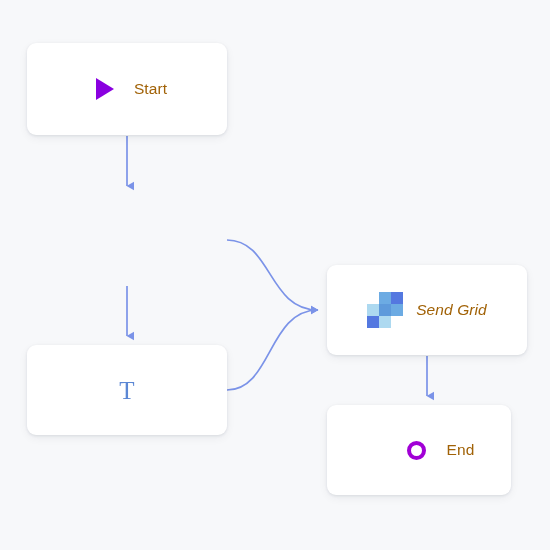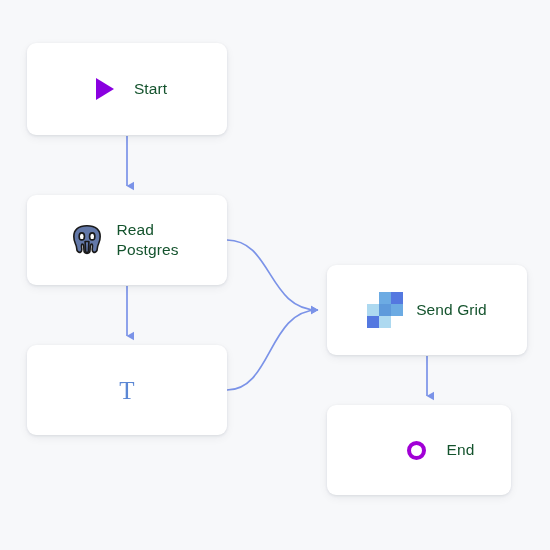--- a/index.html
+++ b/index.html
@@ -45,21 +45,21 @@
   .node-icon {
     flex: 0 0 auto;
     display: flex;
     align-items: center;
     justify-content: center;
     width: 34px;
     height: 34px;
   }
   .node-label {
     margin-left: 13px;
-    color: #14532d;
+    color: #a16207;
     font-size: 15.5px;
     line-height: 20px;
     letter-spacing: 0.1px;
     white-space: pre-line;
     font-weight: 400;
   }
 
   
   .icon-play {
     width: 0;
@@ -129,54 +129,30 @@
 
   <div class="node" style="left:27px; top:43px; width:200px; height:92px;">
     <div class="node-inner">
       <span class="node-icon">
         <span class="icon-play"></span>
       </span>
       <span class="node-label">Start</span>
     </div>
   </div>
 
-  <div class="node" style="left:27px; top:195px; width:200px; height:90px;">
-    <div class="node-inner" style="padding-left:0;">
-      <span class="node-icon">
-        <svg width="34" height="34" viewBox="0 0 32 32" xmlns="http://www.w3.org/2000/svg">
-          <g stroke="#1a1a1a" stroke-width="1.5" stroke-linejoin="round" stroke-linecap="round">
-            <path fill="#6378a8" d="M16 2.6c-4.1 0-7.3 1.0-9.3 2.7C4.6 7.1 3.6 9.7 3.6 12.6c0 2.6 0.6 5.0 1.5 6.9
-                     0.7 1.5 1.3 2.9 1.2 4.4 0 1.3 0.4 2.4 1.2 3.1 0.8 0.7 1.8 0.8 2.6 0.3
-                     0.7-0.4 1.0-1.3 1.0-2.3 0-1.2-0.3-2.4-0.3-3.6 0-0.9 0.3-1.5 0.9-1.5
-                     0.5 0 0.8 0.4 1.0 1.1 0.3 1.0 0.4 2.4 0.4 3.9 0 1.3 0.2 2.3 0.7 2.9
-                     0.5 0.6 1.3 0.8 2.2 0.8 0.9 0 1.7-0.2 2.2-0.8 0.5-0.6 0.7-1.6 0.7-2.9
-                     0-1.5 0.1-2.9 0.4-3.9 0.2-0.7 0.5-1.1 1.0-1.1 0.6 0 0.9 0.6 0.9 1.5
-                     0 1.2-0.3 2.4-0.3 3.6 0 1.0 0.3 1.9 1.0 2.3 0.8 0.5 1.8 0.4 2.6-0.3
-                     0.8-0.7 1.2-1.8 1.2-3.1-0.1-1.5 0.5-2.9 1.2-4.4 0.9-1.9 1.5-4.3 1.5-6.9
-                     0-2.9-1.0-5.5-3.1-7.3C23.3 3.6 20.1 2.6 16 2.6Z"></path>
-            <ellipse fill="#ffffff" cx="11.1" cy="12.6" rx="2.5" ry="3.3"></ellipse>
-            <ellipse fill="#ffffff" cx="20.9" cy="12.6" rx="2.5" ry="3.3"></ellipse>
-            <path fill="#6378a8" d="M14.2 17.4h3.6l-0.5 9.0a1.3 1.3 0 0 1-2.6 0Z"></path>
-          </g>
-        </svg>
-      </span>
-      <span class="node-label">Read
-Postgres</span>
-    </div>
-  </div>
 
   <div class="node" style="left:27px; top:345px; width:200px; height:90px;">
     <div class="node-inner">
       <span class="node-icon">
         <span class="icon-tee">T</span>
       </span>
     </div>
   </div>
 
-  <div class="node" style="left:327px; top:265px; width:200px; height:90px;">
+  <div class="node" style="left:327px; top:265px; width:200px; height:90px;font-style:italic;">
     <div class="node-inner">
       <span class="node-icon" style="width:36px;height:36px;">
         <span class="icon-grid">
           <i style="background:transparent;"></i>
           <i style="background:#6cabe3;"></i>
           <i style="background:#5478e0;"></i>
           <i style="background:#add9f0;"></i>
           <i style="background:#5e9adb;"></i>
           <i style="background:#6cabe3;"></i>
           <i style="background:#5478e0;"></i>

